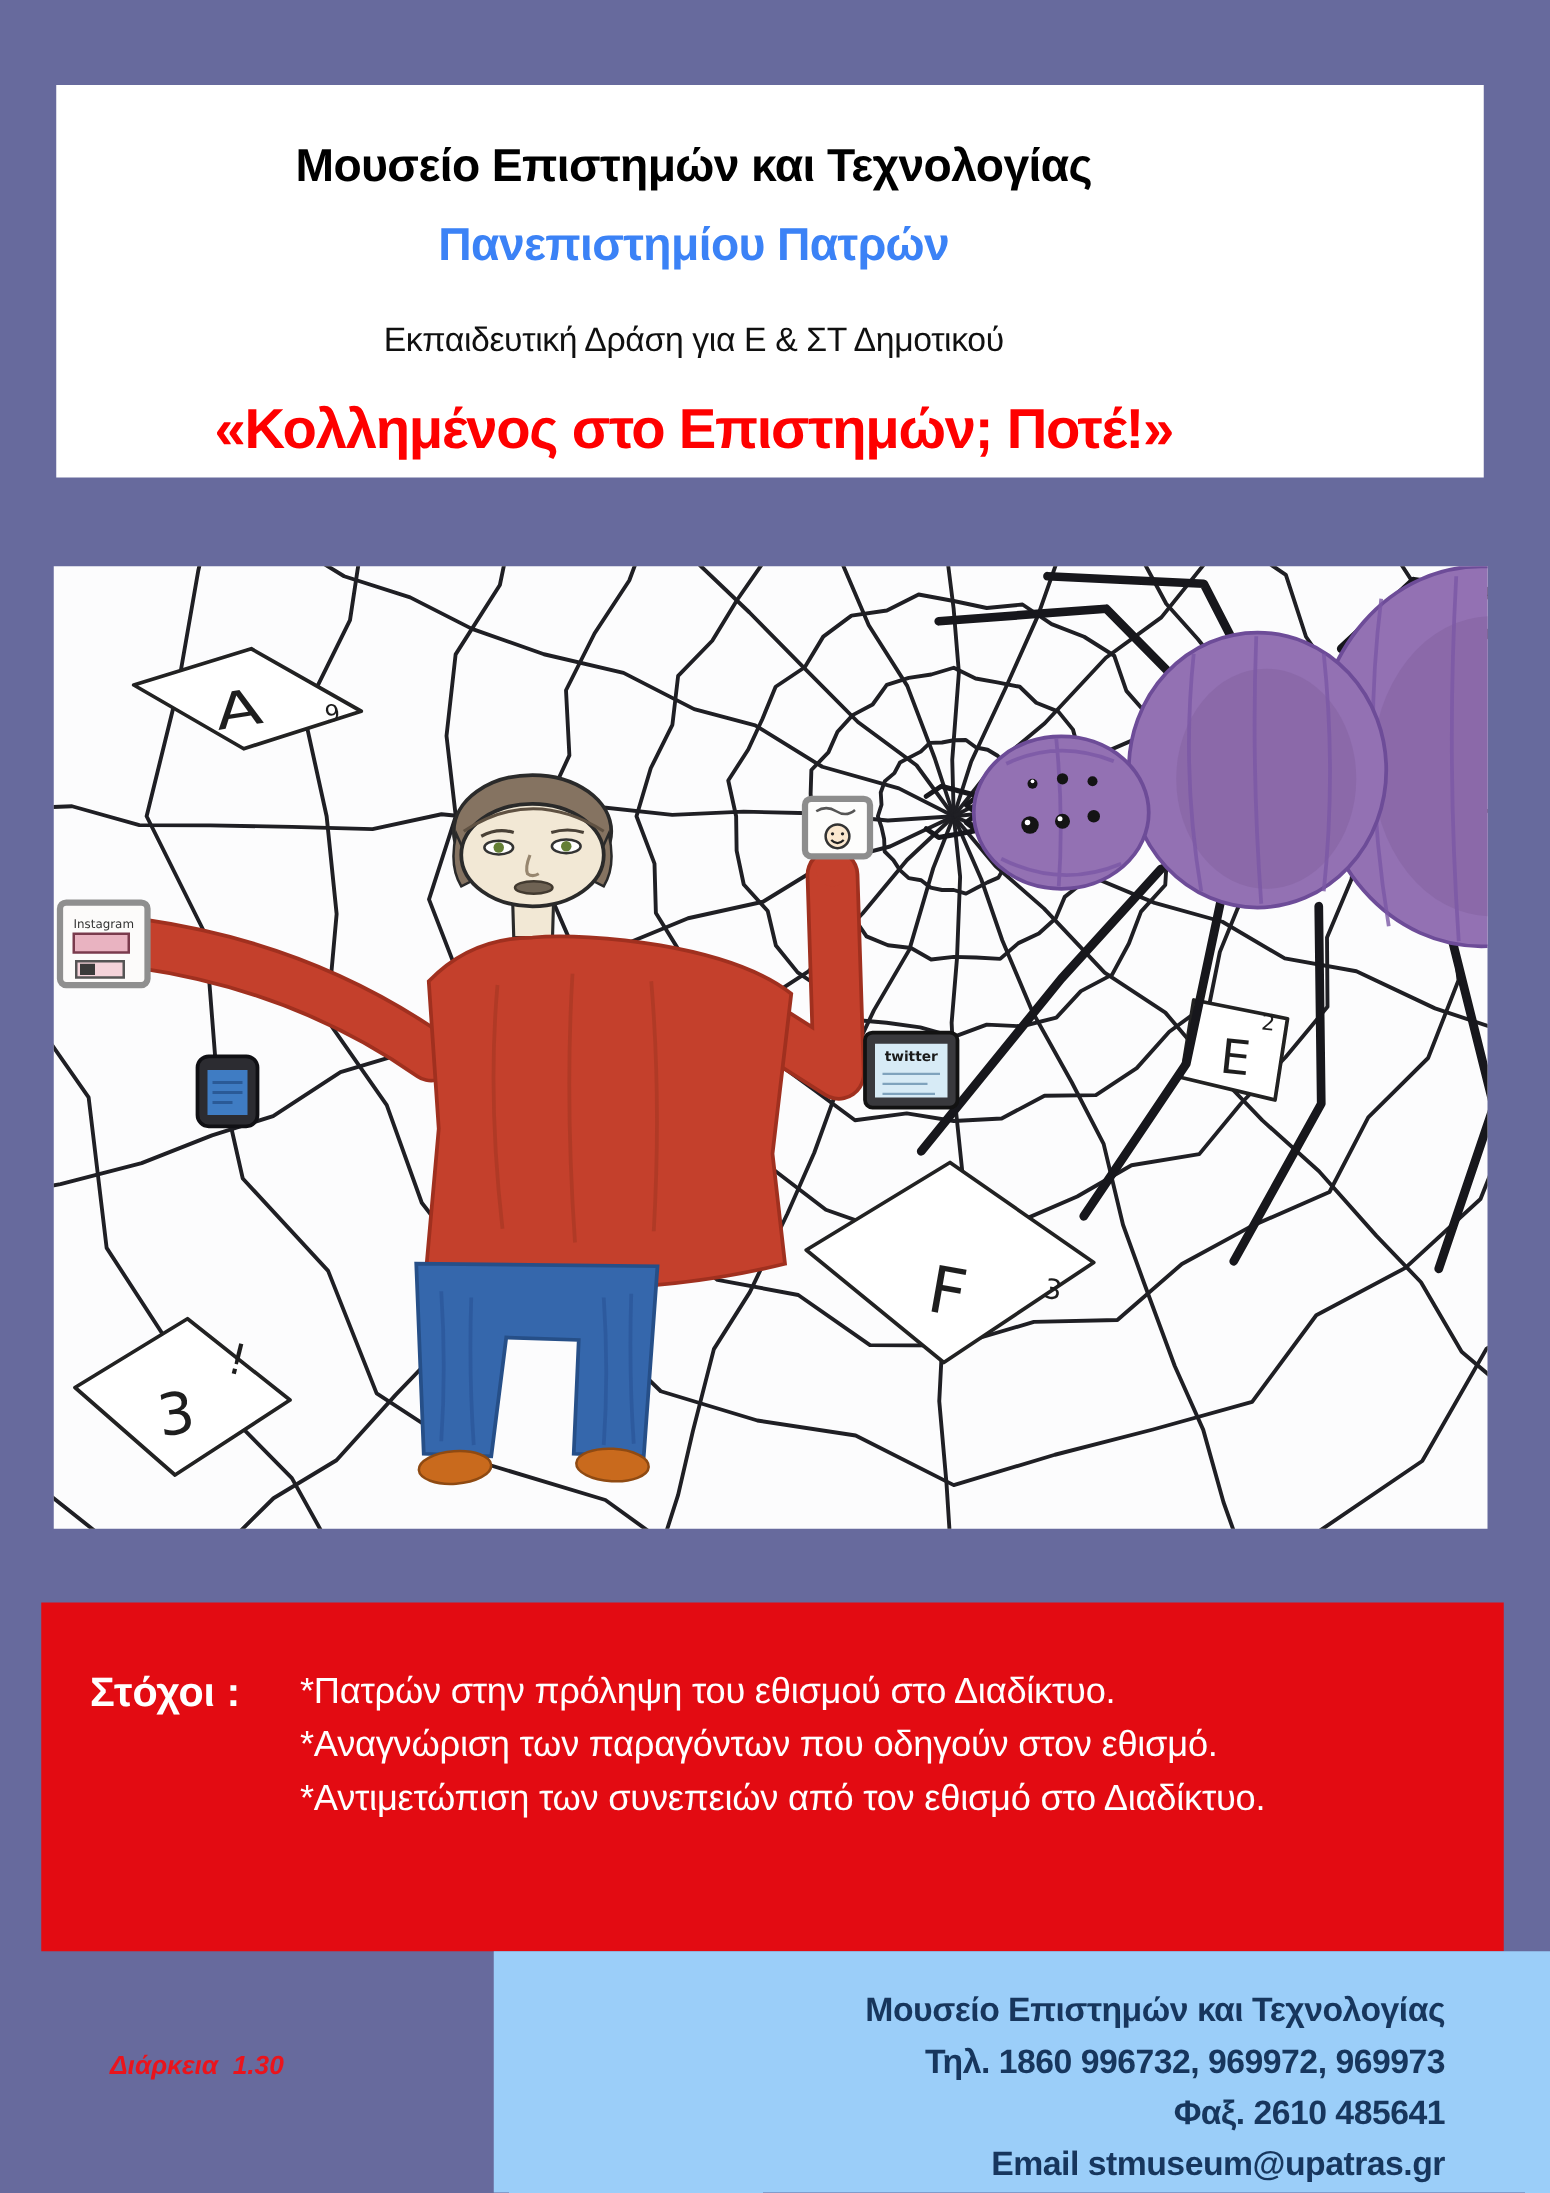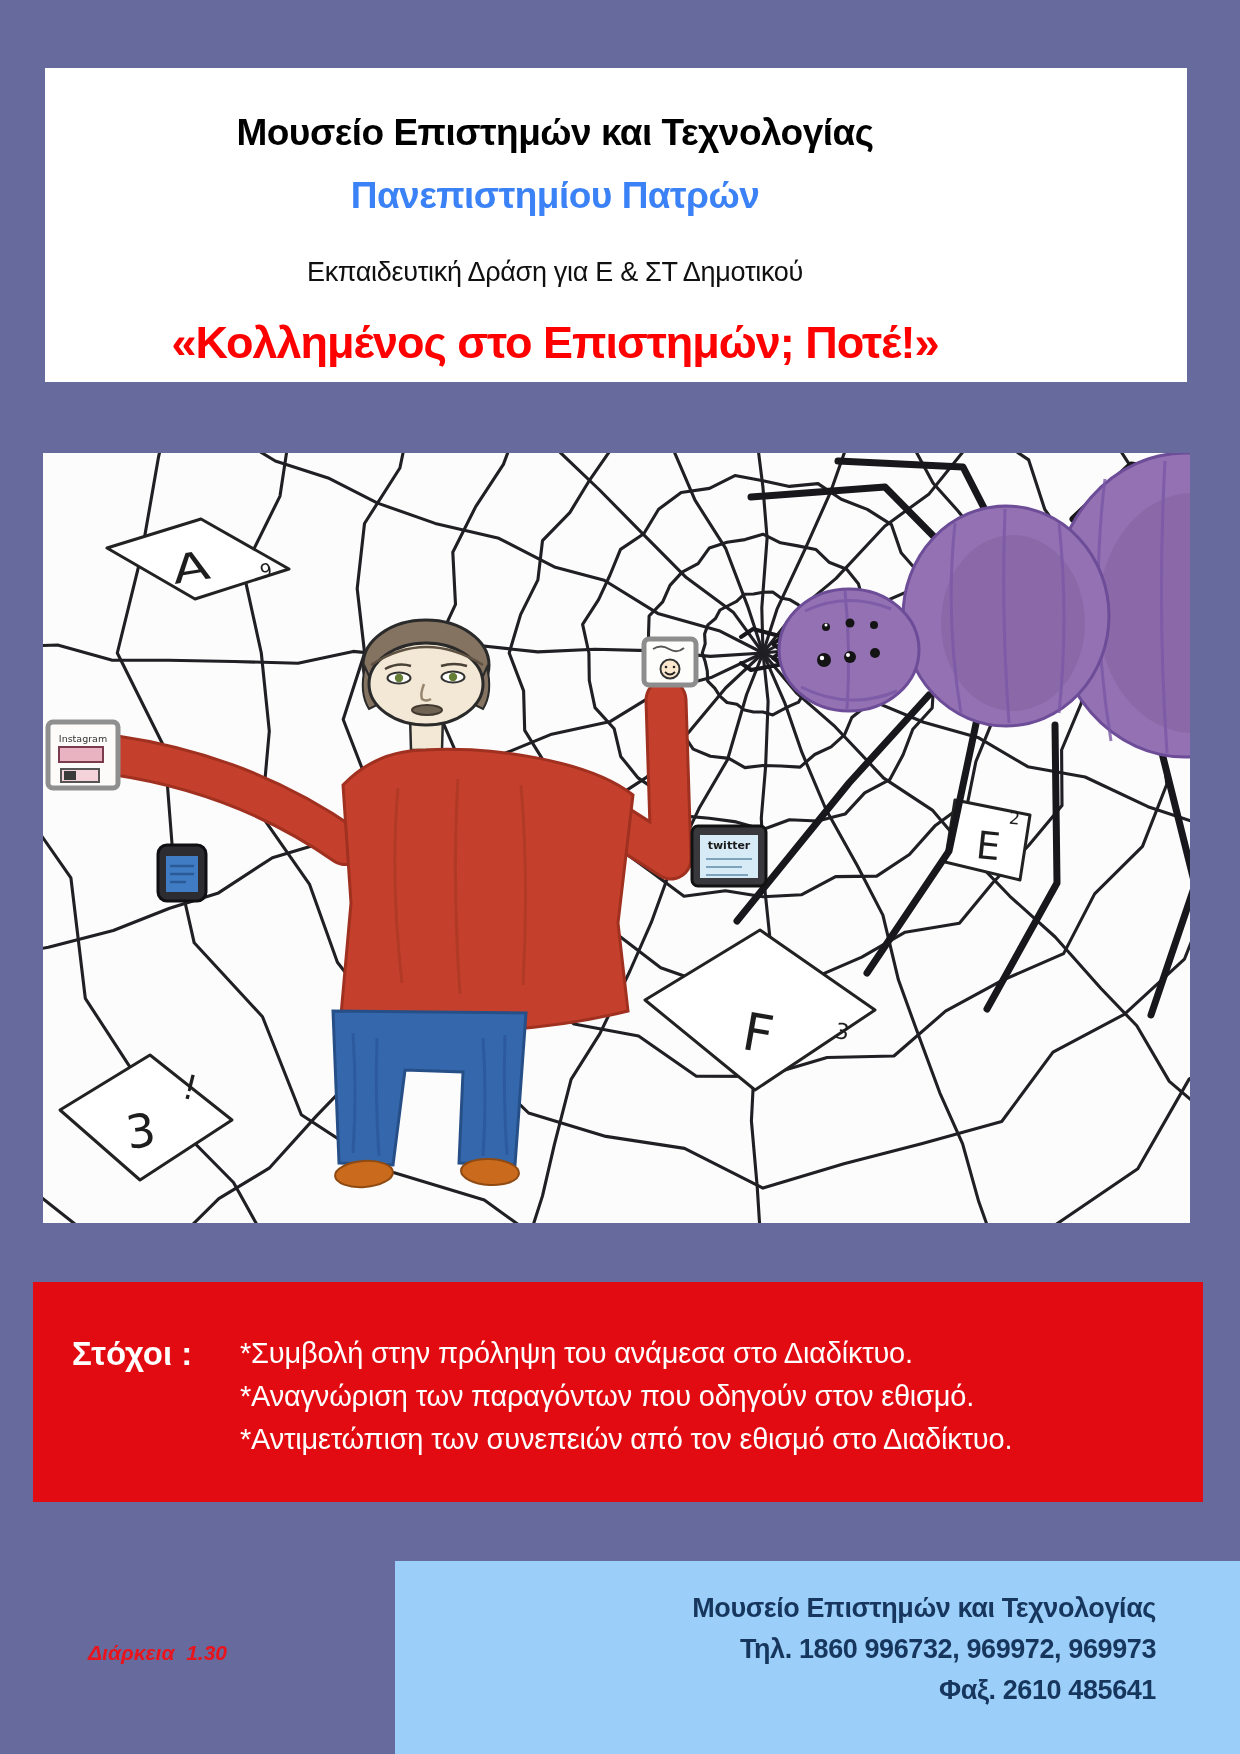--- a/index.html
+++ b/index.html
@@ -17,21 +17,21 @@
   .subtitle{margin:10px;padding-top:30px;font-size:27px;color:#101010;letter-spacing:-0.3px;}
   .activity-title{margin:0;padding-top:19px;font-size:45px;font-weight:bold;
                   color:#fe0000;letter-spacing:-1px;}
 
   
   .drawing{position:absolute;left:43px;top:453px;width:1147px;height:770px;
            background:#fcfcfd;}
   .drawing svg{display:block;}
 
   
-  .goals{position:absolute;left:33px;top:1282px;width:1170px;height:220px;
+  .goals{position:absolute;left:33px;top:1282px;width:1170px;height:279px;
          background:#e30b12;box-sizing:border-box;padding:50px 16px 0 39px;
          display:flex;color:#ffffff;}
   .goals-label{font-size:33px;font-weight:bold;width:168px;flex:none;line-height:43px;}
   .goals-list{font-size:29px;line-height:43px;letter-spacing:-0.2px;}
 
   
   .duration{position:absolute;left:88px;top:1641px;font-size:21px;font-weight:bold;
             color:#ea141c;white-space:pre;font-style:italic;}
   .contact{position:absolute;left:395px;top:1561px;width:845px;height:193px;
            background:#9bcef9;box-sizing:border-box;padding:27px 84px 0 0;
@@ -192,25 +192,26 @@
       <text x="686" y="396" font-size="11" font-weight="bold" text-anchor="middle" fill="#1a1a1a">twitter</text>
       <path d="M 663,406 h46 M 663,414 h36 M 663,422 h42" stroke="#7fa3bd" stroke-width="1.8" fill="none"></path>
     </g>
   </g>
 </svg>
 </div>
 
 <div class="goals">
   <div class="goals-label">Στόχοι :</div>
   <div class="goals-list">
-    <div>*Συμβολή στην πρόληψη του ανάμεσα στο Διαδίκτυο.</div>
+    <div>*Πατρών στην πρόληψη του εθισμού στο Διαδίκτυο.</div>
     <div>*Αναγνώριση των παραγόντων που οδηγούν στον εθισμό.</div>
     <div>*Αντιμετώπιση των συνεπειών από τον εθισμό στο Διαδίκτυο.</div>
   </div>
 </div>
 
 <div class="duration">Διάρκεια  1.30</div>
 
 <div class="contact">
   <div>Μουσείο Επιστημών και Τεχνολογίας</div>
   <div>Τηλ. 1860 996732, 969972, 969973</div>
   <div>Φαξ. 2610 485641</div>
+  <div>Email stmuseum@upatras.gr</div>
 </div>
 
 </body></html>

